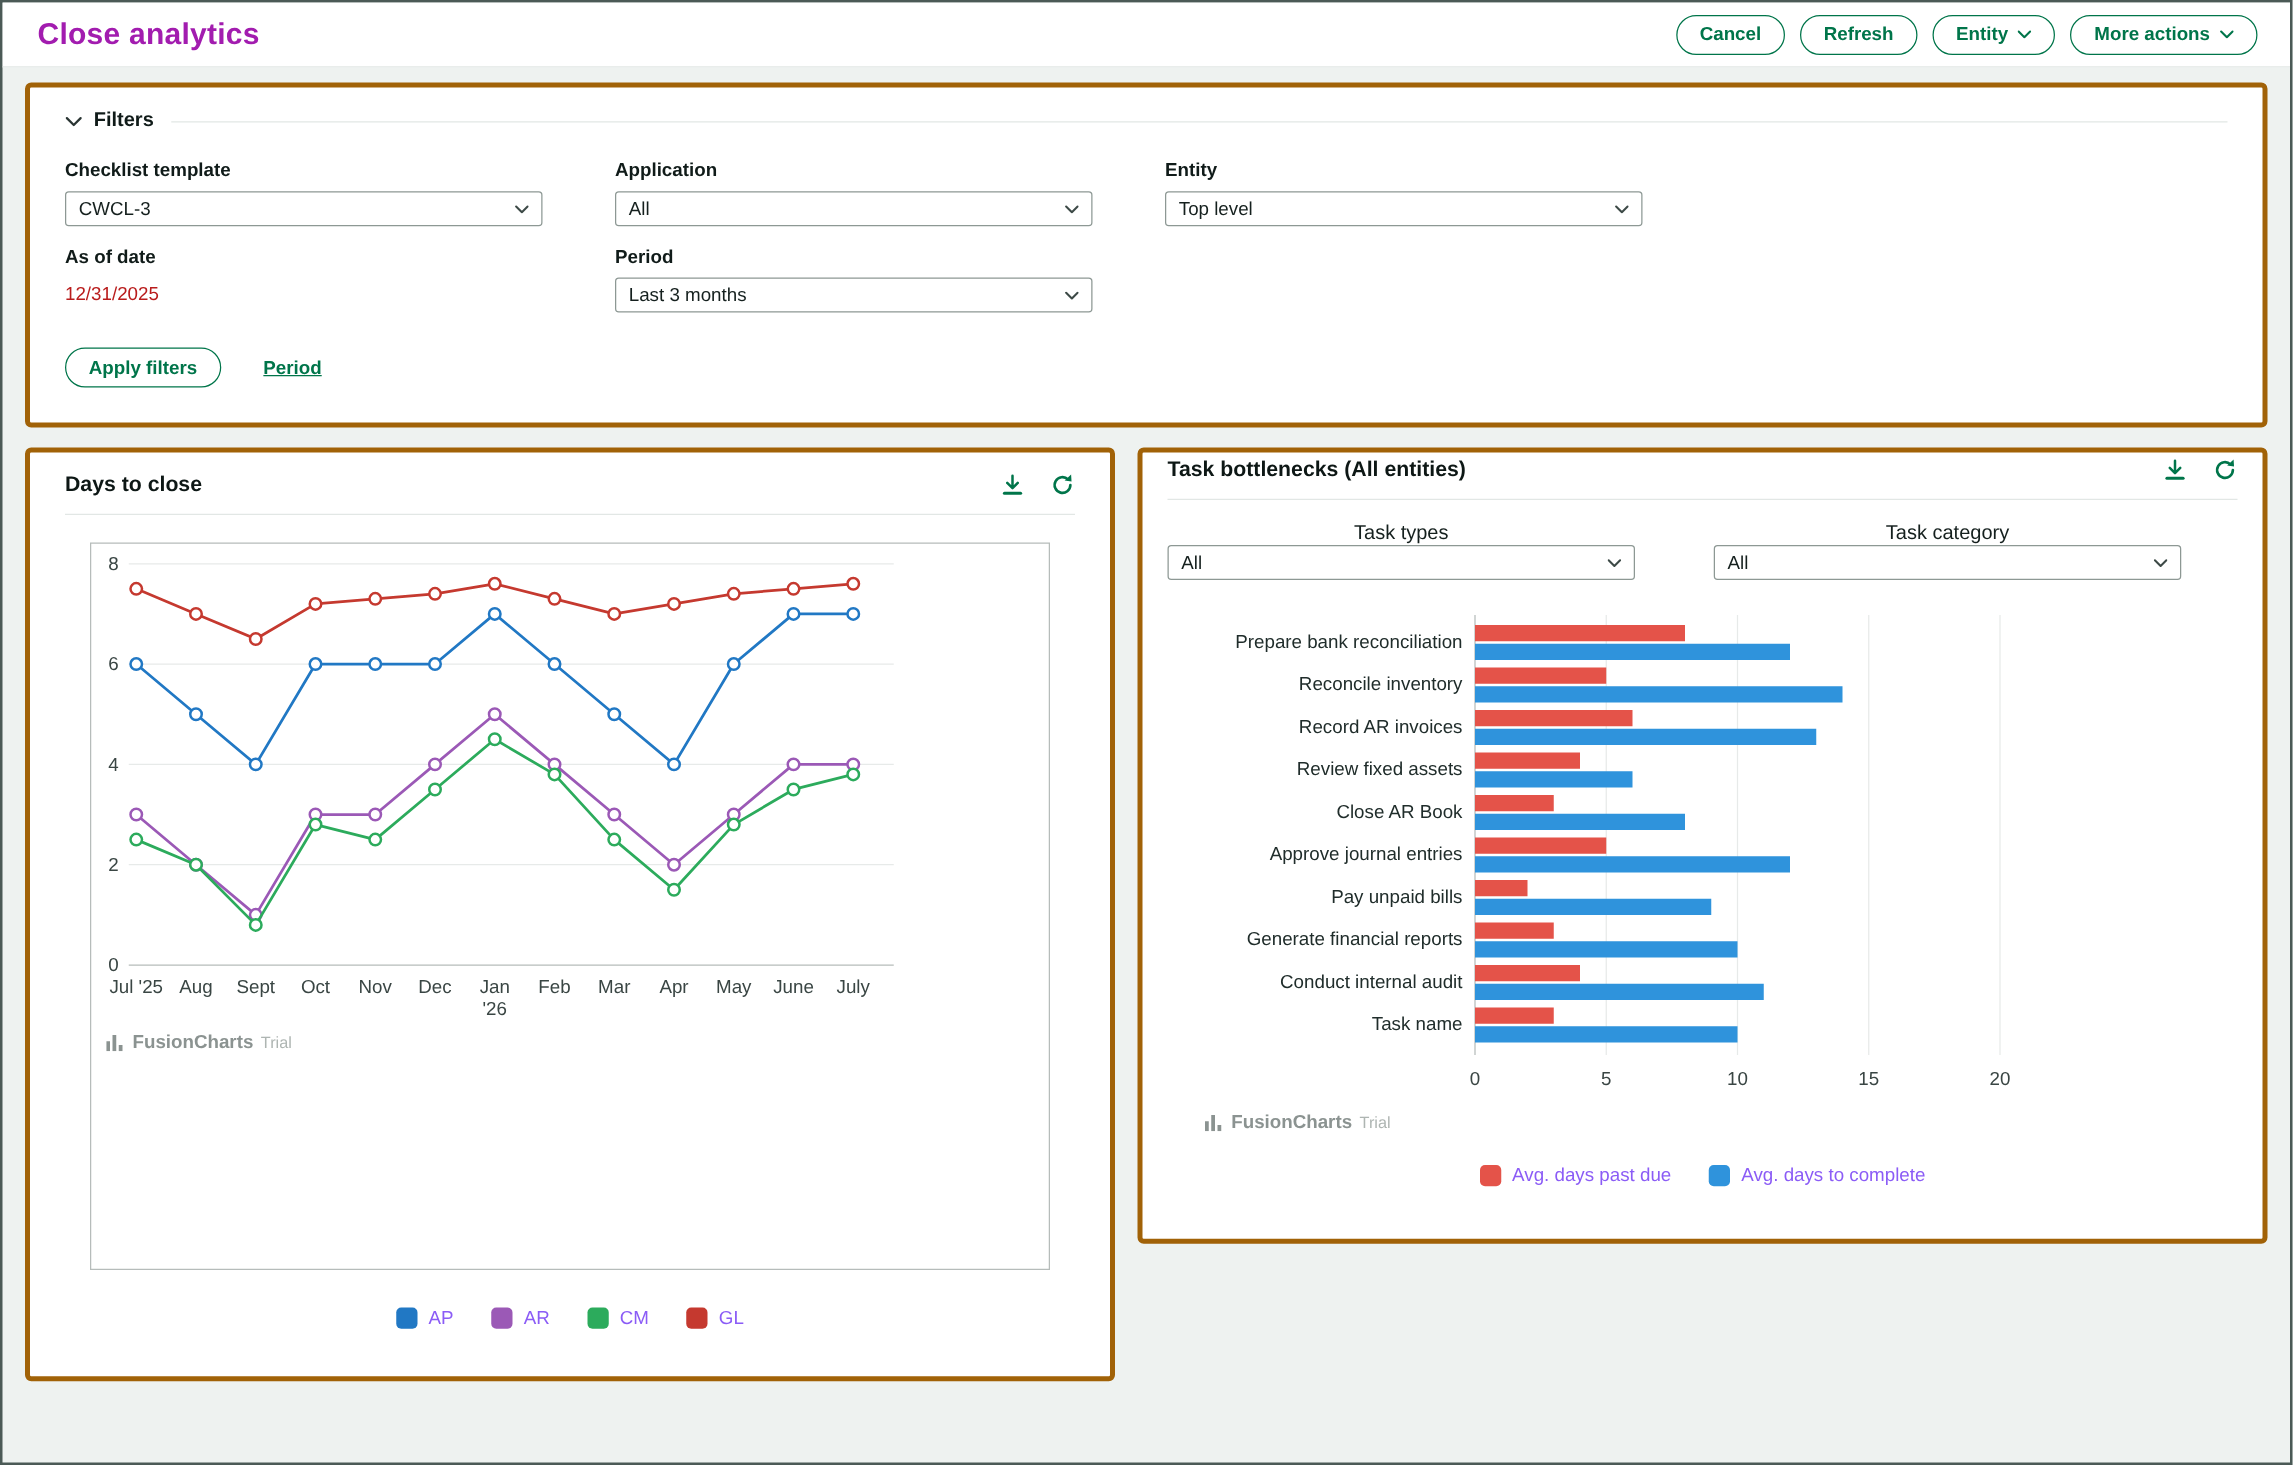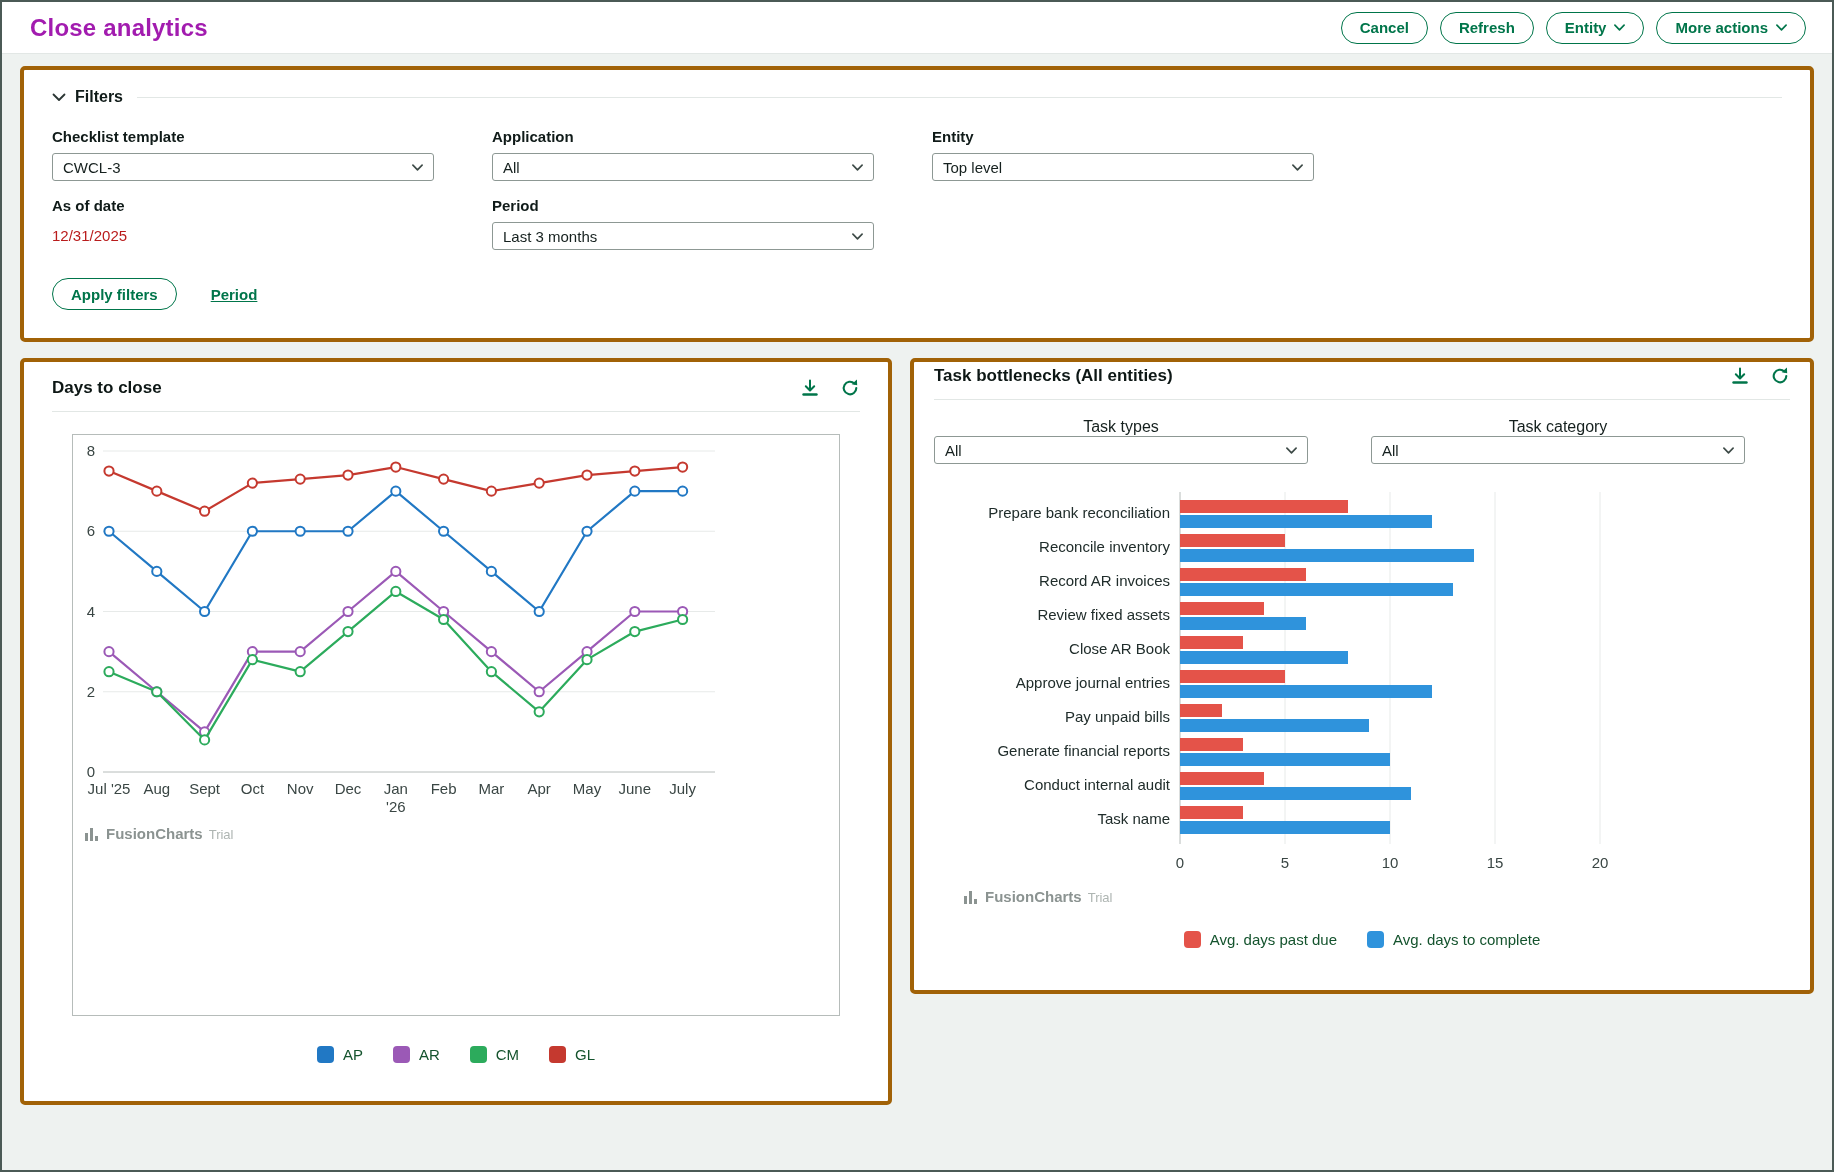--- a/index.html
+++ b/index.html
@@ -74,21 +74,21 @@
 
   
   .chart-frame { width: 768px; height: 582px; border: 1px solid #b6bcba; margin: 22px auto 0; position: relative; background: #fff; }
   .watermark { position: absolute; display: flex; align-items: baseline; gap: 6px; }
   .watermark.inframe { left: 12px; top: 390px; }
   .wm-icon { width: 15px; height: 15px; align-self: center; }
   .wm-brand { font-size: 15px; font-weight: 700; color: #8b9391; }
   .wm-trial { font-size: 13px; color: #aeb5b2; }
 
   .legend { display: flex; justify-content: center; align-items: center; gap: 30px; margin-top: 30px; }
-  .legend-item { display: flex; align-items: center; gap: 9px; font-size: 15px; color: #14532d; cursor: pointer; }
+  .legend-item { display: flex; align-items: center; gap: 9px; font-size: 15px; color: #8b5cf6; cursor: pointer; }
   .legend-swatch { width: 17px; height: 17px; border-radius: 4px; display: inline-block; }
 
   
   .tb-filters { display: flex; gap: 63px; margin-top: 18px; }
   .tb-field { width: 374px; }
   .bar-area { margin-top: 28px; }
   .bar-watermark { margin: 6px 0 0 30px; display: flex; align-items: baseline; gap: 6px; }
   .bar-legend { margin-top: 26px; }
 
   svg text { font-family: "Liberation Sans", sans-serif; }

